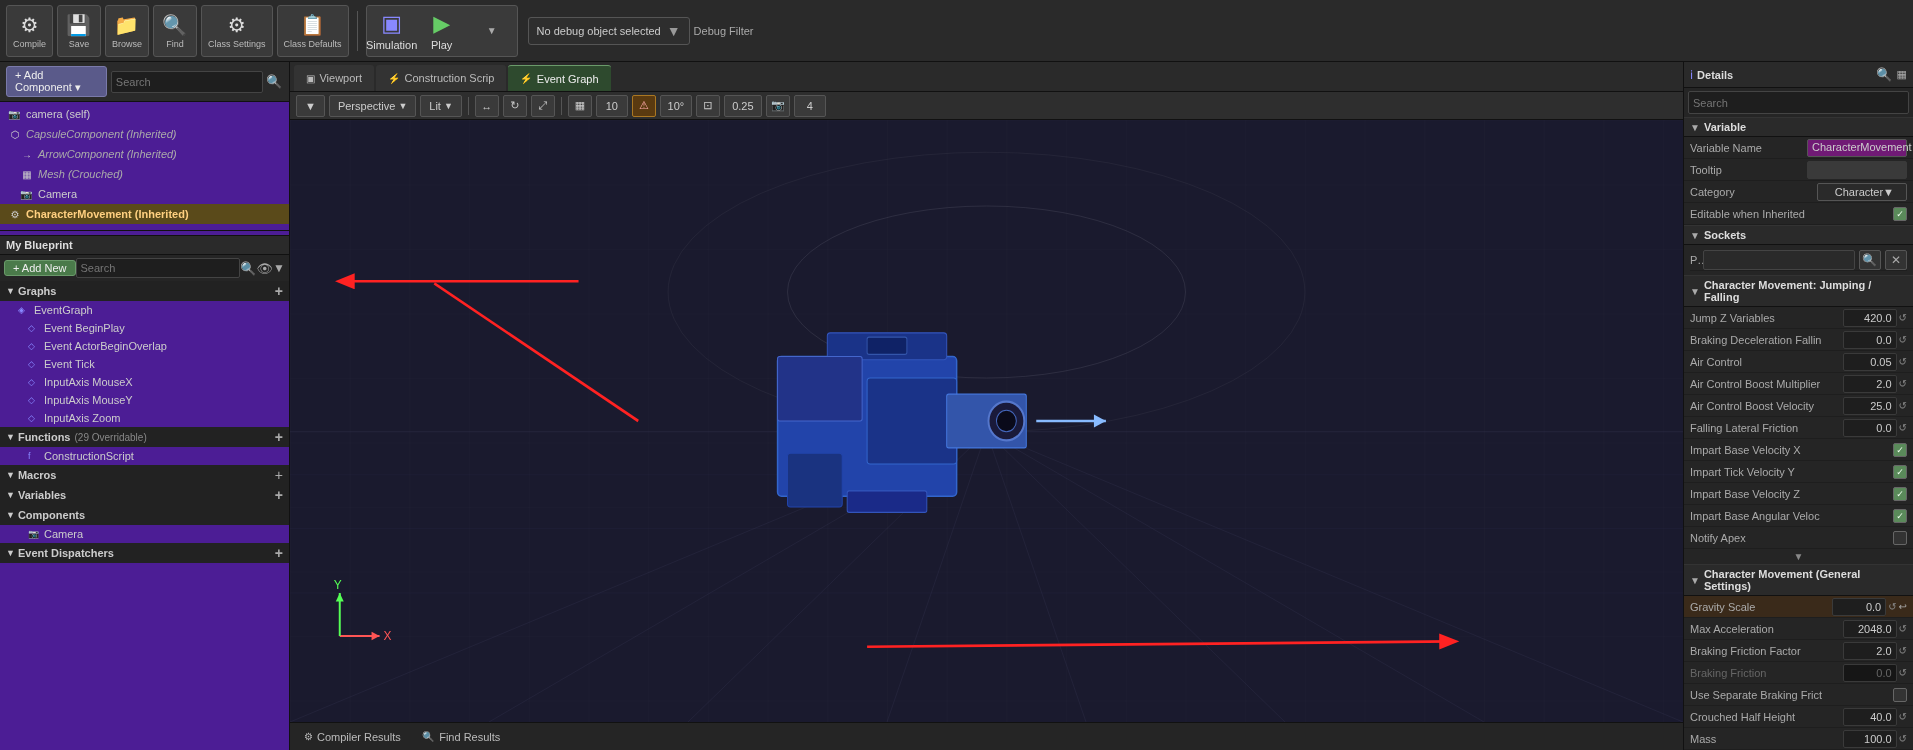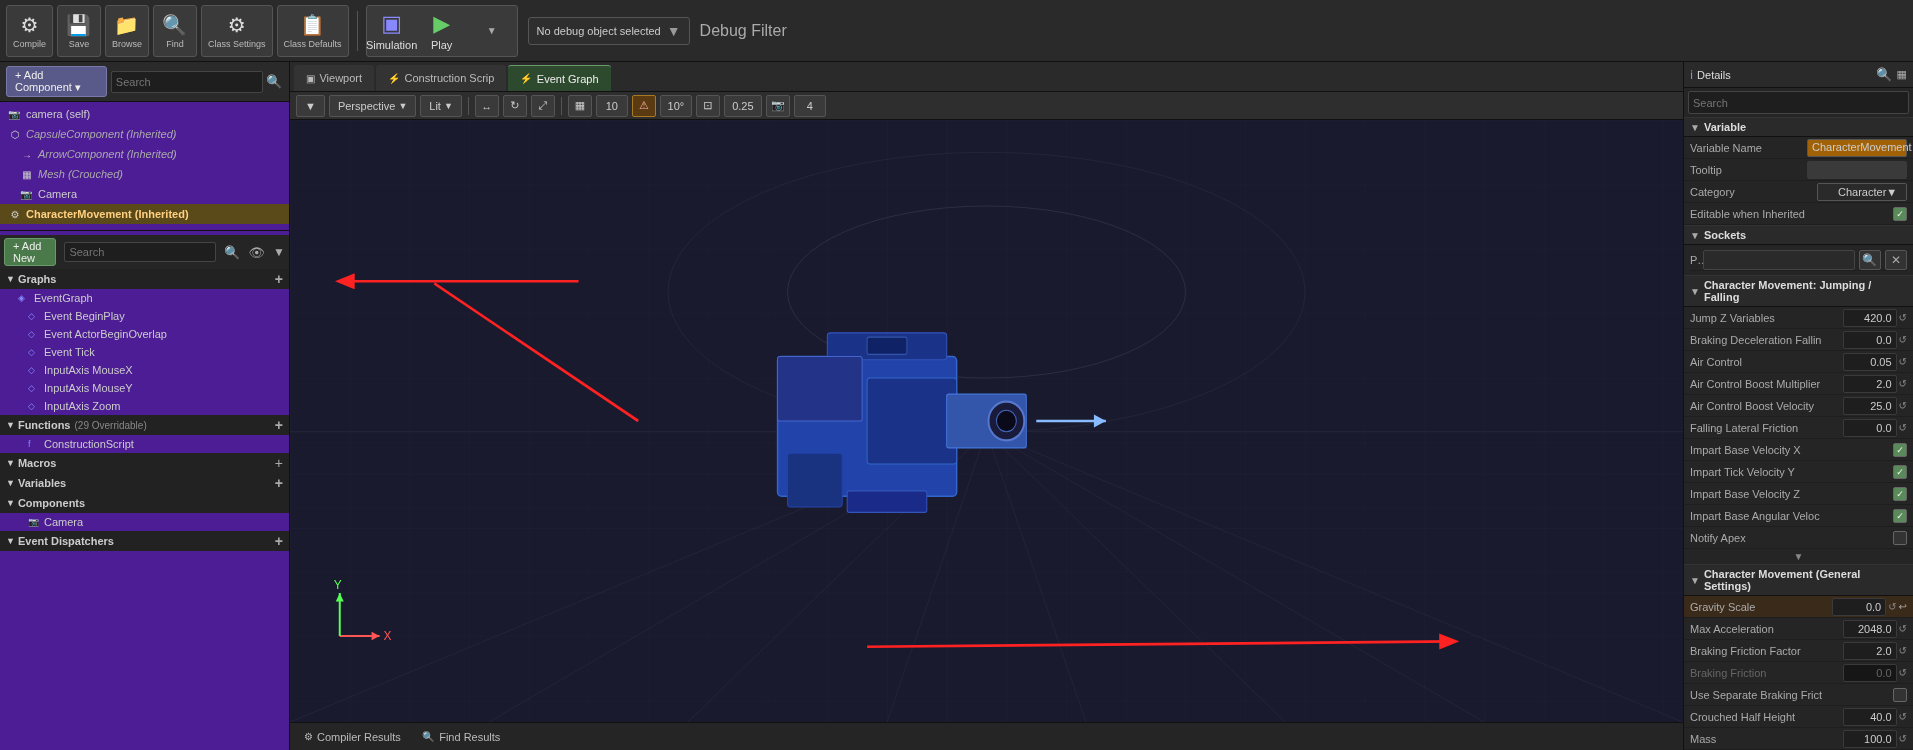--- a/index.html
+++ b/index.html
@@ -312,21 +312,21 @@
     .details-header {
       background: #2a2a2a;
       border-bottom: 1px solid #111;
       padding: 4px 6px;
       display: flex;
       align-items: center;
       gap: 4px;
       flex-shrink: 0;
     }
     .details-icon { color: #88f; font-size: 12px; }
-    .details-title { color: #ddd; font-size: 11px; font-weight: normal; flex: 1; }
+    .details-title { color: #ddd; font-size: 11px; font-weight: bold; flex: 1; }
     .details-search {
       flex: 1;
       background: #1e1e1e;
       border: 1px solid #444;
       border-radius: 2px;
       color: #ccc;
       padding: 2px 4px;
       height: 20px;
       font-size: 11px;
     }
@@ -366,41 +366,41 @@
       justify-content: flex-end;
     }
     .prop-value.text-input { background: #3a3a3a; }
     .prop-reset { color: #888; cursor: pointer; font-size: 10px; margin-left: 2px; }
     .prop-checkbox { width: 14px; height: 14px; background: #444; border: 1px solid #666; border-radius: 2px; margin-left: auto; display: flex; align-items: center; justify-content: center; }
     .prop-checkbox.checked { background: #5a8a5a; }
     .prop-checkbox.unchecked { background: #333; }
     .prop-checkbox.checked::after { content: '✓'; color: #efe; font-size: 9px; }
 
     .var-name-field {
-      background: #a16207;
+      background: #701a75;
       border: 1px solid #555;
       border-radius: 2px;
       color: #ccc;
       padding: 1px 4px;
       width: 100px;
       height: 18px;
       font-size: 11px;
     }
     .category-dropdown {
       background: #2a2a2a;
       border: 1px solid #555;
       border-radius: 2px;
       color: #ccc;
-      padding: 1px 20px;
+      padding: 1px 12px;
       width: 90px;
       height: 18px;
       font-size: 11px;
       display: flex;
       align-items: center;
-      justify-content: flex-start;
+      justify-content: flex-end;
     }
 
     .sockets-section {
       padding: 4px 6px;
     }
     .socket-row {
       display: flex;
       align-items: center;
       gap: 4px;
     }
@@ -488,21 +488,21 @@
     </div>
     <div class="toolbar-play-btn">
       <div style="font-size:10px;color:#aaa;">▼</div>
     </div>
   </div>
 
   <div class="debug-bar">
     <span class="debug-bar-text">No debug object selected</span>
     <span class="debug-dropdown">▼</span>
   </div>
-  <div style="margin-left:6px;color:#aaa;font-size:16px;">Debug Filter</div>
+  <div style="color:#aaa;font-size:11px;">Debug Filter</div>
 </div>
 
 <div class="main-layout">
 
   <div class="left-panel">
 
     <div class="components-header">
       <div class="add-component-btn">+ Add Component ▾</div>
       <input class="search-bar" placeholder="Search" style="">
       <span class="search-icon-btn">🔍</span>
@@ -530,21 +530,24 @@
         <span class="component-label">Camera</span>
       </div>
       <div class="component-item highlighted">
         <span class="component-icon">⚙</span>
         <span class="component-label" style="color:#ffd080;font-weight:bold;">CharacterMovement (Inherited)</span>
       </div>
     </div>
 
     <div class="panel-divider"></div>
 
-    <div style="display:flex;align-items:center;padding:3px 4px;gap:8px;background:#252525;">
+    <div class="blueprint-header">
+      <span class="blueprint-title">My Blueprint</span>
+    </div>
+    <div style="display:flex;align-items:center;padding:3px 4px;gap:0;background:#252525;">
       <div class="add-new-btn">+ Add New</div>
       <input class="bp-search" placeholder="Search" style="">
       <span style="color:#aaa;cursor:pointer;font-size:13px;">🔍</span>
       <span style="color:#aaa;cursor:pointer;font-size:13px;">👁</span>
       <span style="color:#aaa;cursor:pointer;font-size:12px;">▼</span>
     </div>
 
     <div class="bp-section-header">
       <span class="collapse-arrow">▼</span>
       <span class="bp-section-label">Graphs</span>

